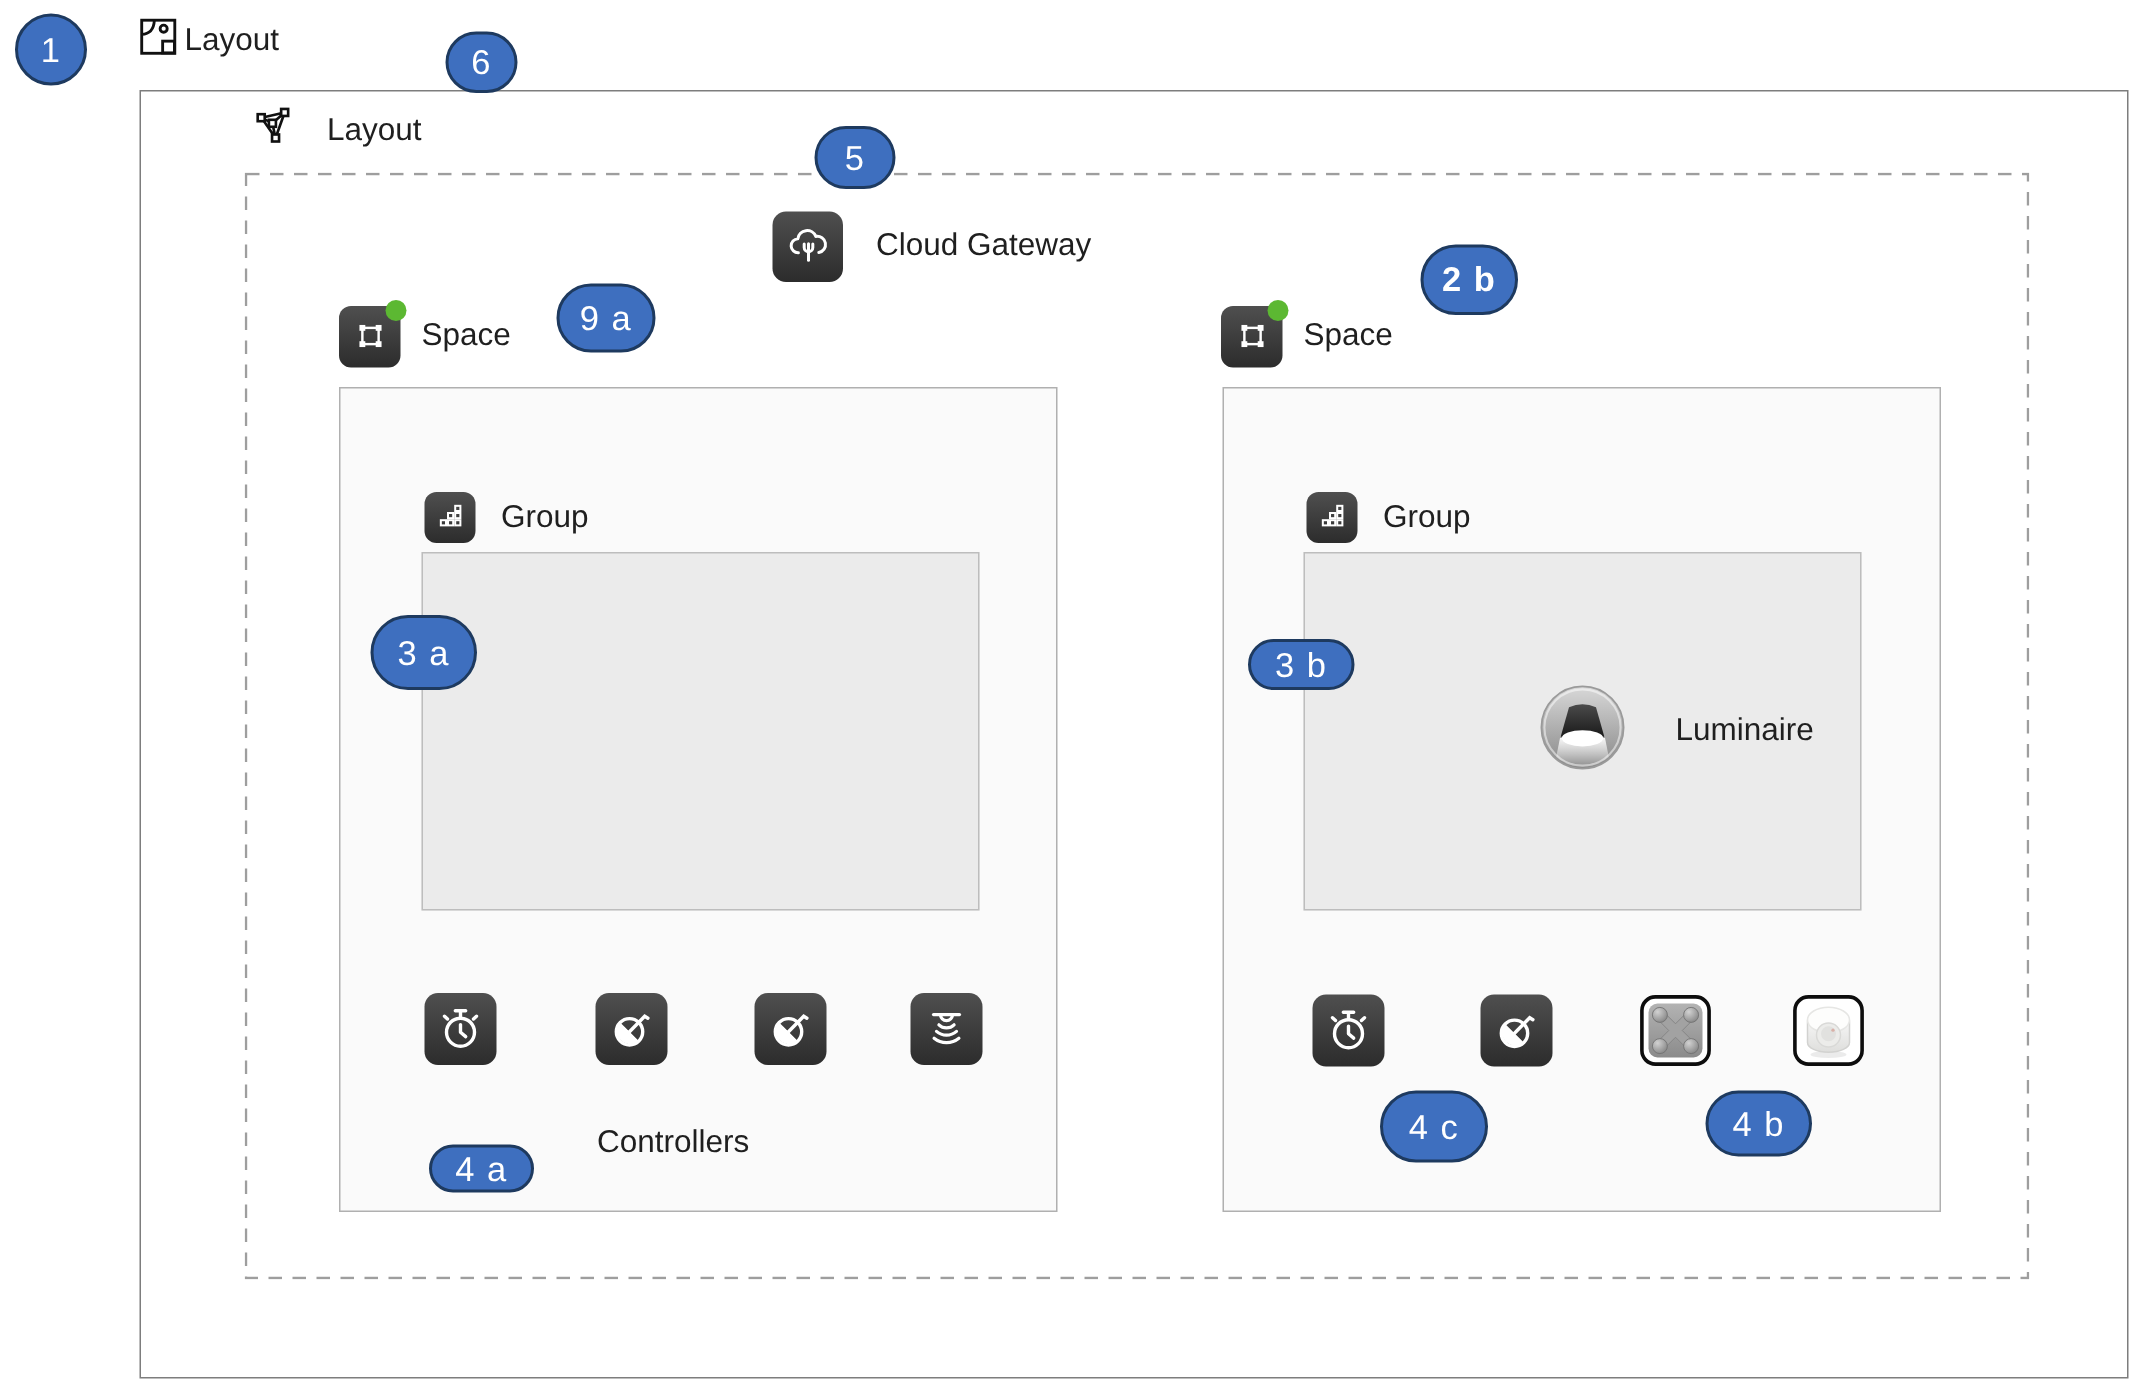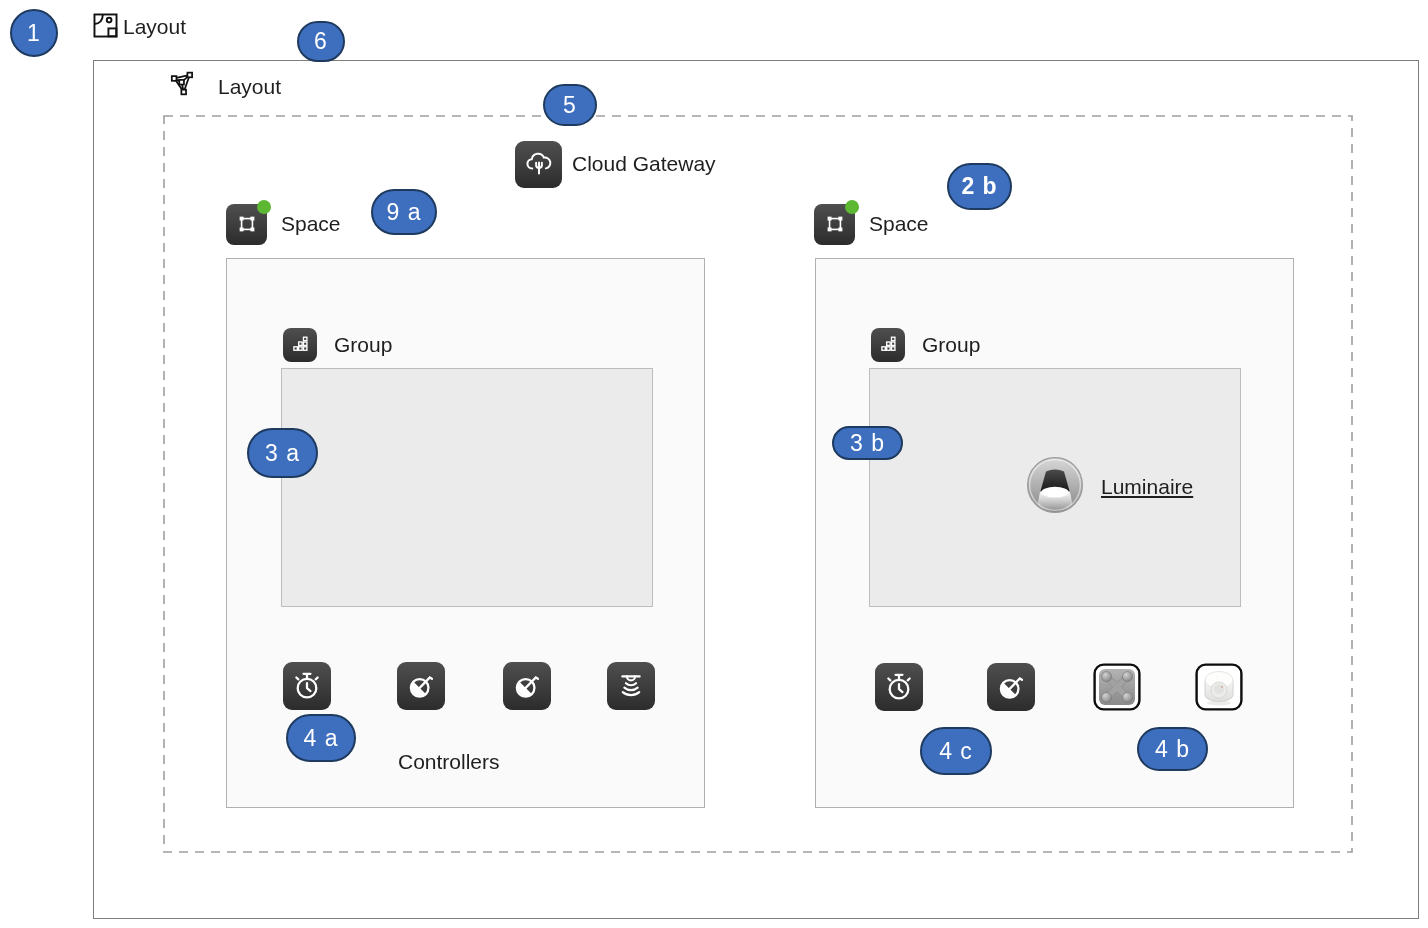--- a/index.html
+++ b/index.html
@@ -67,21 +67,21 @@
       <rect x="8.8" y="7.6" width="4" height="4" fill="#fff"></rect>
     </svg>
   </span>
   <span class="label">Layout</span>
 </div>
 
 <svg class="abs" style="left:163px;top:115px;" width="1190" height="738">
   <rect x="1" y="1" width="1188" height="736" fill="none" stroke="#9e9e9e" stroke-width="1.6" stroke-dasharray="9 7"></rect>
 </svg>
 
-<div class="abs hrow" style="left:515px;top:140px;height:48px;gap:10px;">
+<div class="abs hrow" style="left:515px;top:140px;height:48px;gap:22px;">
   <span class="tile tile-47">
     <svg width="30" height="30" viewBox="0 0 24 24" fill="none" stroke="#fff" stroke-width="1.6" stroke-linecap="round" stroke-linejoin="round">
       <path d="M6.6 15.6 a3.7 3.7 0 0 1-.3-7.4 5 5 0 0 1 9.6-1.3 3.7 3.7 0 0 1 1.6 8.6"></path>
       <path d="M12 10.8 V19.6"></path>
       <path d="M9.7 10.9 v1.9 a2.3 2.3 0 0 0 4.6 0 v-1.9"></path>
     </svg>
   </span>
   <span class="label">Cloud Gateway</span>
 </div>
 
@@ -180,21 +180,21 @@
       <rect x="5.1" y="14.4" width="3.6" height="3.6"></rect>
       <rect x="10.1" y="14.4" width="3.6" height="3.6"></rect>
       <rect x="15.1" y="14.4" width="3.6" height="3.6"></rect>
     </svg>
   </span>
   <span class="label">Group</span>
 </div>
 
 <div class="abs group-area" style="left:869px;"></div>
 
-<div class="abs hrow" style="left:1026px;top:458px;height:58px;gap:17px;text-decoration:underline;">
+<div class="abs hrow" style="left:1026px;top:458px;height:58px;gap:33px;">
   <span>
     <svg width="58" height="58" viewBox="0 0 58 58">
       <defs>
         <linearGradient id="lumRing" x1="0" y1="0" x2="0" y2="1">
           <stop offset="0" stop-color="#d8d8d8"></stop>
             <stop offset="1" stop-color="#878787"></stop>
         </linearGradient>
         <linearGradient id="lumCone" x1="0" y1="0" x2="0" y2="1">
           <stop offset="0" stop-color="#4b4b4b"></stop>
             <stop offset="1" stop-color="#141414"></stop>
@@ -273,17 +273,17 @@
     <circle cx="24" cy="26.2" r="5" fill="#e1e1df"></circle>
     <circle cx="27" cy="23.8" r="1.1" fill="#d8b0a8"></circle>
   </svg>
 </span>
 
 <div class="callout" style="left:10px;top:9px;width:48px;height:48px;border-radius:50%;">1</div>
 <div class="callout" style="left:297px;top:21px;width:48px;height:41px;">6</div>
 <div class="callout" style="left:543px;top:84px;width:54px;height:42px;">5</div>
 <div class="callout" style="left:371px;top:189px;width:66px;height:46px;">9 a</div>
 <div class="callout" style="left:947px;top:163px;width:65px;height:47px;font-weight:bold;">2 b</div>
-<div class="callout" style="left:247px;top:428px;width:71px;height:50px;">3 a</div>
+<div class="callout" style="left:247px;top:410px;width:71px;height:50px;">3 a</div>
 <div class="callout" style="left:832px;top:426px;width:71px;height:34px;">3 b</div>
-<div class="callout" style="left:286px;top:714px;width:70px;height:48px;">4 a</div>
+<div class="callout" style="left:286px;top:763px;width:70px;height:32px;">4 a</div>
 <div class="callout" style="left:920px;top:727px;width:72px;height:48px;">4 c</div>
 <div class="callout" style="left:1137px;top:727px;width:71px;height:44px;">4 b</div>
 
 </body></html>

